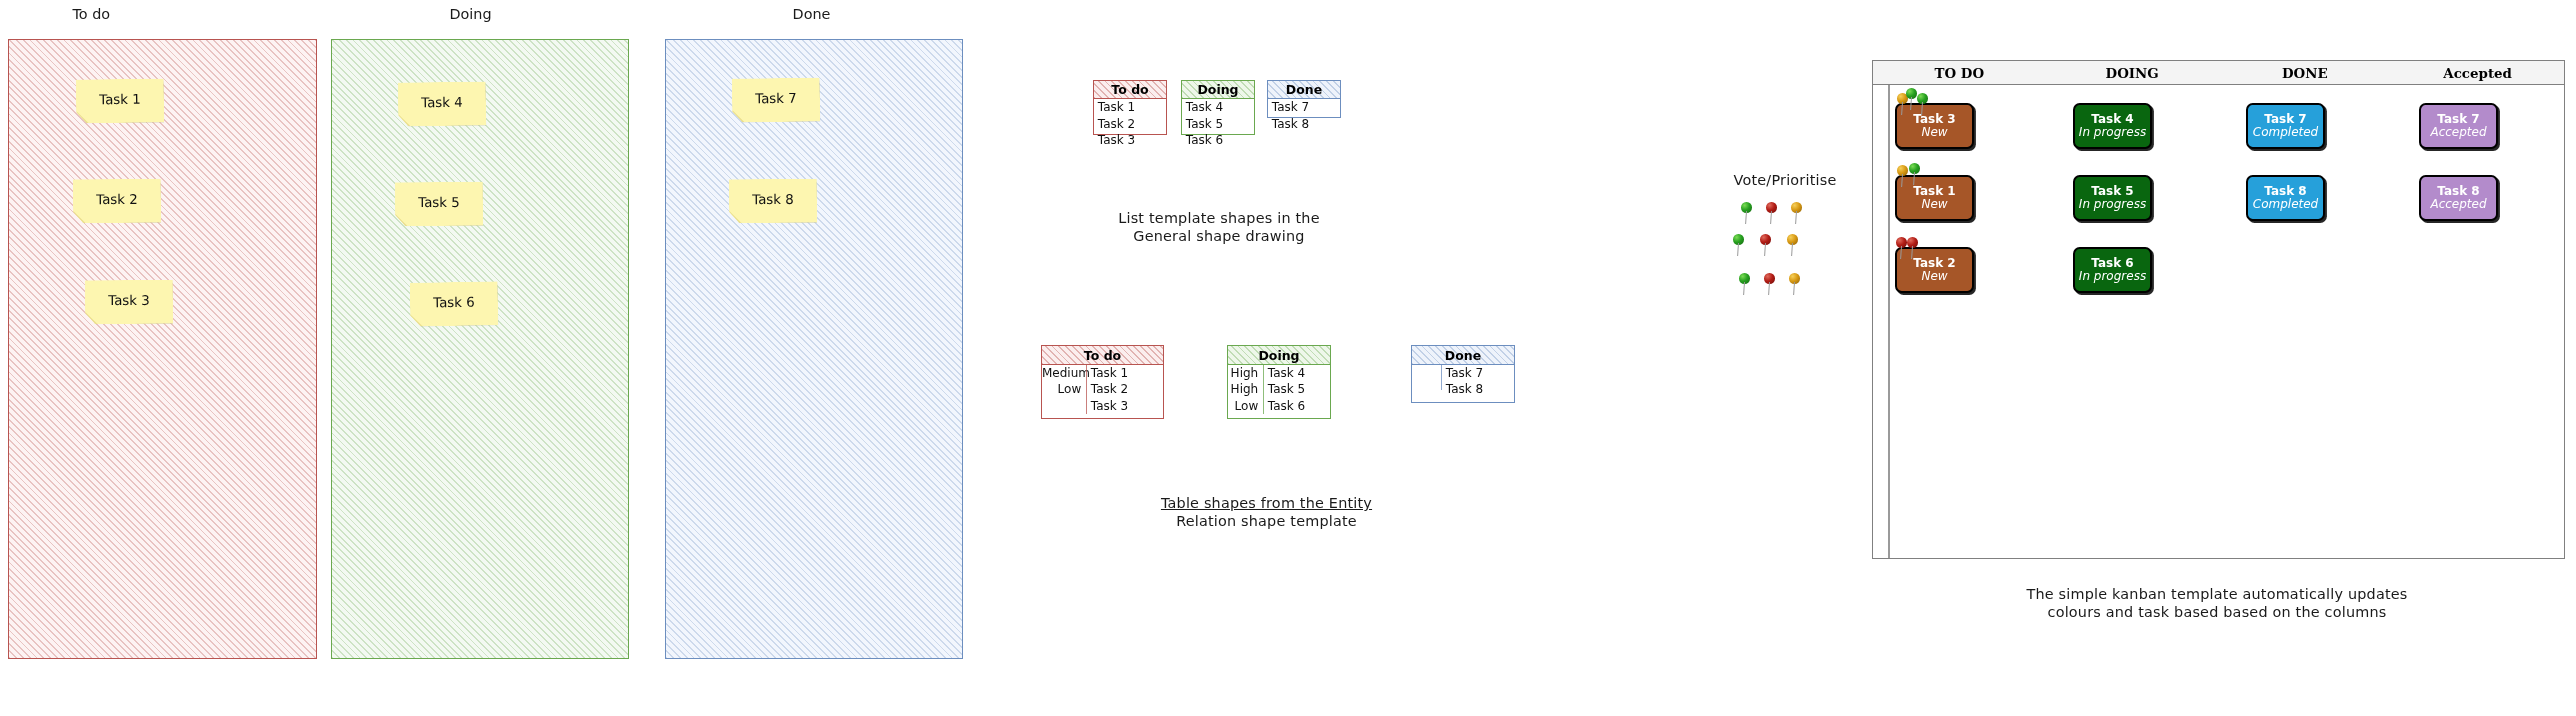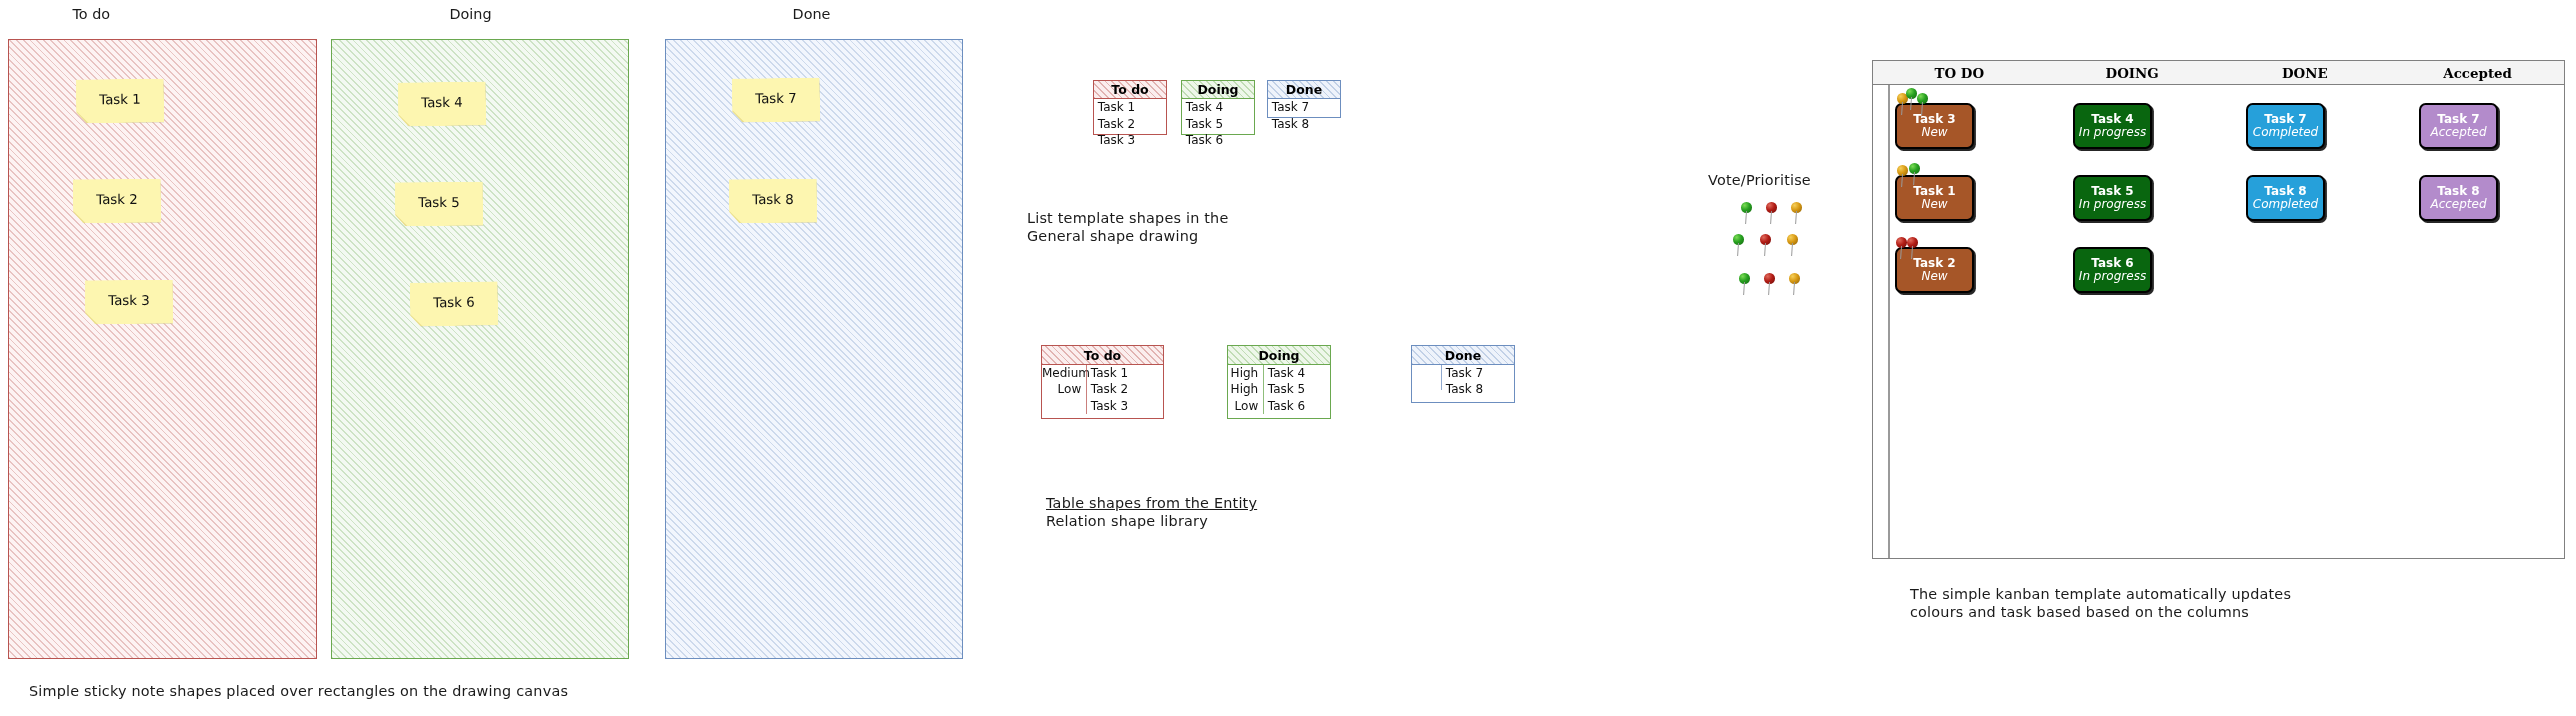--- a/index.html
+++ b/index.html
@@ -2,21 +2,21 @@
 <html><head>
 <meta charset="utf-8">
 <style>
   html,body{margin:0;padding:0;background:#ffffff;}
   body{width:2576px;height:717px;position:relative;overflow:hidden;
        font-family:"DejaVu Sans","Liberation Sans",sans-serif;color:#000;}
   .abs{position:absolute;}
 
   
   .hand{font-family:"DejaVu Sans","Liberation Sans",sans-serif;font-size:14.4px;color:#1a1a1a;
-        line-height:1.25;letter-spacing:0.2px;}
+        text-align:center;line-height:1.25;letter-spacing:0.2px;}
 
   
   .col-title{font-size:14.4px;text-align:center;color:#1a1a1a;}
   .swim{position:absolute;border-width:1px;border-style:solid;box-sizing:border-box;}
   .swim.red   {border-color:#b85450;background-color:#fdf3f3;}
   .swim.green {border-color:#6aa84f;background-color:#f3f9f2;}
   .swim.blue  {border-color:#6c8ebf;background-color:#f2f6fd;}
   .swim .hatch{position:absolute;inset:0;}
   .swim.red   .hatch{background-image:repeating-linear-gradient(45deg,rgba(184,84,80,.30) 0 1.3px,rgba(184,84,80,0) 1.3px 4.8px);}
   .swim.green .hatch{background-image:repeating-linear-gradient(45deg,rgba(106,168,79,.28) 0 1.3px,rgba(106,168,79,0) 1.3px 4.8px);}
@@ -145,21 +145,20 @@
 
   <div class="note" style="left:732px;top:78px;transform:rotate(-0.8deg);">
     <div class="fold"></div>
     <span>Task 7</span>
   </div>
   <div class="note" style="left:729px;top:179px;transform:rotate(-0.4deg);">
     <div class="fold"></div>
     <span>Task 8</span>
   </div>
 
-  <div class="abs hand" style="left:29px;top:682px;width:912px;">Simple sticky note shapes placed over rectangles on the drawing canvas</div>
 </div>
 
 <div class="abs" style="left:0;top:0;width:9.6px;height:9.6px;"></div>
 
 <div class="listbox red" style="left:1093px;top:80px;width:74px;height:55px;">
   <div class="lhead">
     <div class="hz"></div>
     <div class="lbl">To do</div>
   </div>
   <div class="litem">Task 1</div>
@@ -245,21 +244,21 @@
       <div class="c2">Task 7</div>
     </div>
     <div class="errow">
       <div class="c1" style="width:29px;"></div>
       <div class="c2">Task 8</div>
     </div>
   </div>
 </div>
 
 <div class="abs hand" style="left:1046px;top:494px;width:441px;text-decoration:underline;">Table shapes from the Entity</div>
-<div class="abs hand" style="left:1046px;top:512px;width:441px;">Relation shape library</div>
+<div class="abs hand" style="left:1046px;top:512px;width:441px;">Relation shape template</div>
 
 <div class="abs hand" style="left:1708px;top:171px;width:154px;">Vote/Prioritise</div>
 
 <div class="pin green" style="left:1741px;top:202px;">
   <div class="head"></div>
     <div class="needle"></div>
   </div>
 <div class="pin red" style="left:1766px;top:202px;">
   <div class="head"></div>
     <div class="needle"></div>

